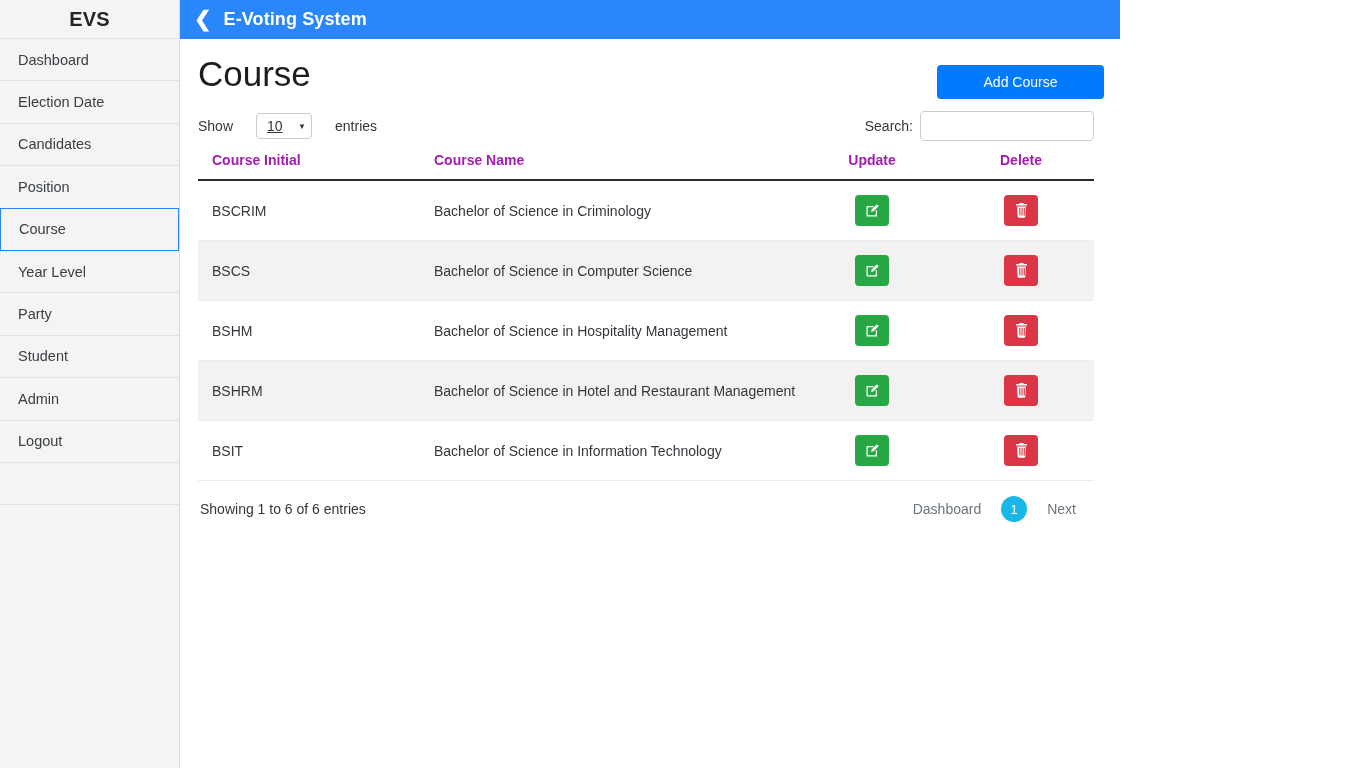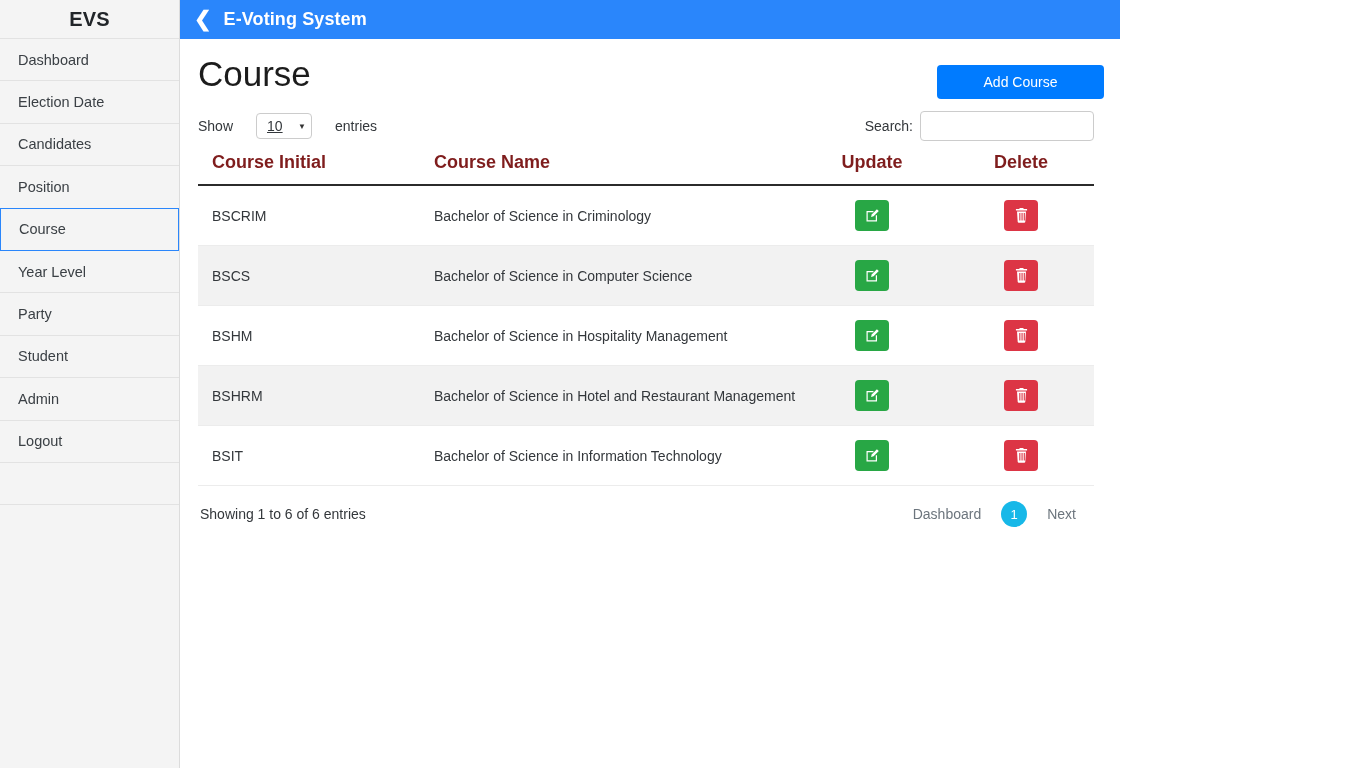--- a/index.html
+++ b/index.html
@@ -182,23 +182,23 @@
 
   
   .tbl-wrap { margin-top: 11px; padding-left: 2px; padding-right: 12px; }
   table.dt {
     width: 100%;
     border-collapse: collapse;
     table-layout: fixed;
   }
   table.dt thead th {
     text-align: left;
-    font-size: 18px;
+    font-size: 14px;
     font-weight: bold;
-    color: #7f1d1d;
+    color: #a21caf;
     padding: 0 0 11px 14px;
     border-bottom: 2px solid #2b2b2b;
     background: #fff;
   }
   table.dt thead th.c-center { text-align: center; padding-left: 0; }
 
   col.col-init { width: 222px; }
   col.col-name { width: auto; }
   col.col-upd  { width: 152px; }
   col.col-del  { width: 146px; }

